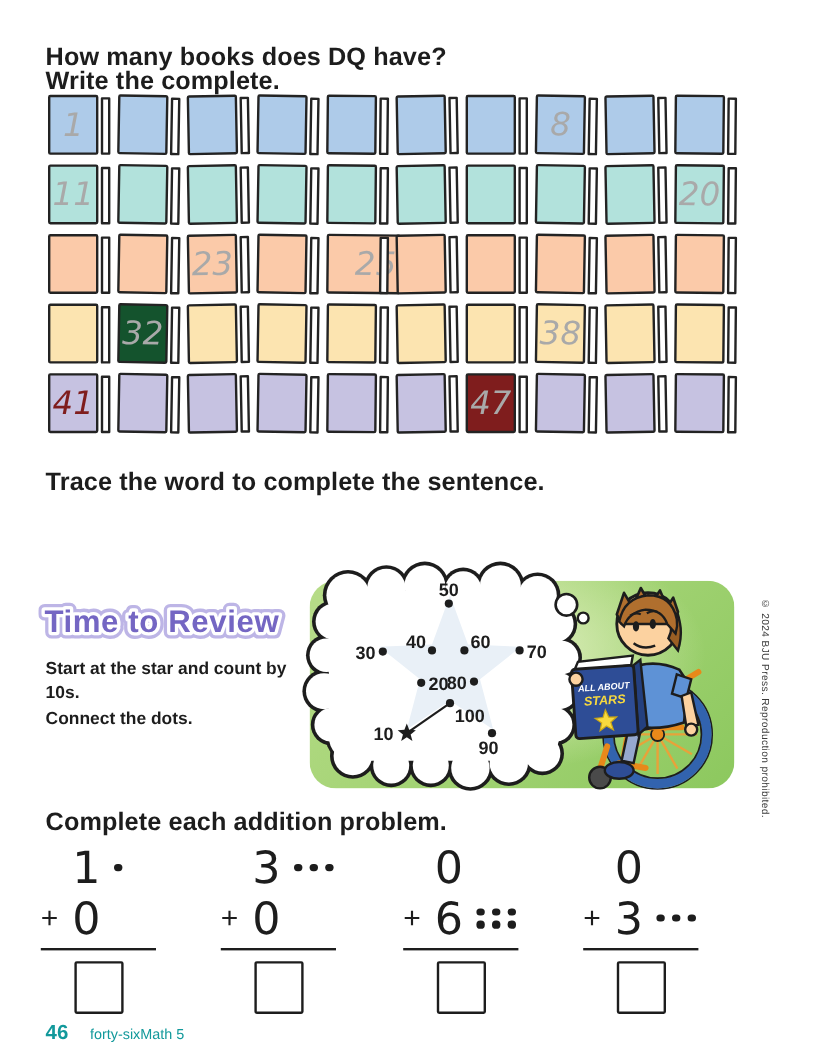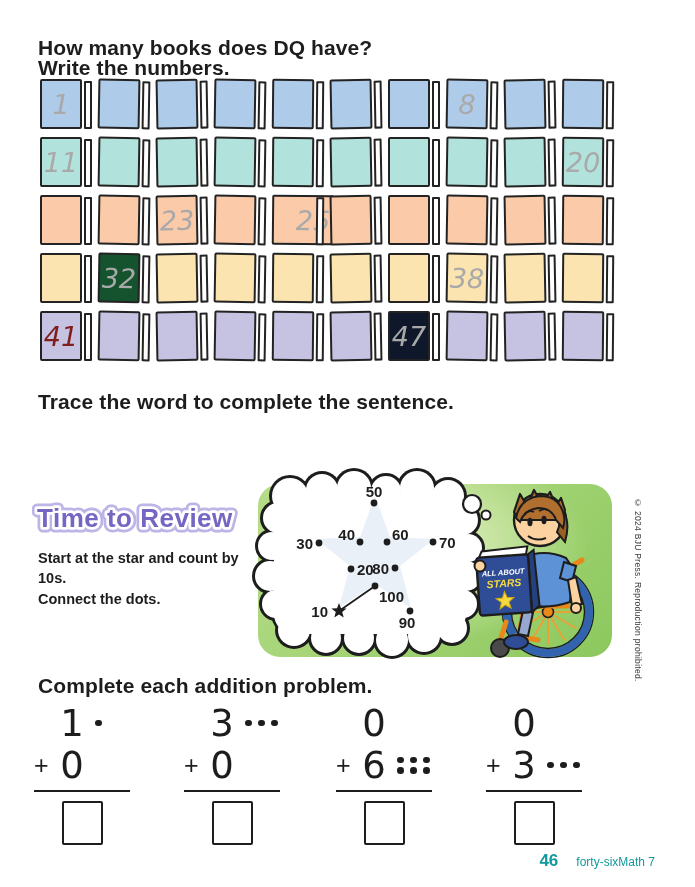--- a/index.html
+++ b/index.html
@@ -55,32 +55,32 @@
   .pnum{width:32px;text-align:center;font-family:"DejaVu Sans",sans-serif;font-size:37px;
         line-height:1;flex:0 0 32px;}
   .pdots{display:grid;grid-template-columns:repeat(3,10px);grid-gap:4px 3px;margin-left:7px;}
   .pdots.one{grid-template-columns:repeat(1,10px);}
   .dot{width:6.5px;height:6.5px;border-radius:50%;background:#1d1d1d;}
   .rule{border-top:2.6px solid #1d1d1d;margin-top:4px;width:100%;}
   .ansbox{width:37px;height:40px;border:2.6px solid #1d1d1d;border-radius:2px;margin:9px auto 0;}
 
   
   .footer{position:absolute;left:38px;right:40px;top:851px;display:flex;
-          justify-content:flex-end;align-items:baseline;}
+          justify-content:flex-start;align-items:baseline;}
   .footer .num{font-weight:700;font-size:17px;margin-right:18px;}
   .footer .left{display:flex;align-items:baseline;}
   .footer span{font-size:12px;}
 </style>
 </head>
 <body>
 
 <div class="page">
 
   <div class="h-line" style="top:36px;">How many books does DQ have?</div>
-  <div class="h-line" style="top:56px;">Write the numbers.</div>
+  <div class="h-line" style="top:56px;">Write the complete.</div>
 
   <div class="grid">
       <div class="book-row">
         <div class="book">
           <div class="cover" style="background: rgb(174, 203, 233);">
             <div class="book-num" style="color: rgb(169, 169, 169);">1</div>
           </div>
           <div class="pages"></div>
         </div>
         <div class="book">
@@ -281,21 +281,21 @@
         </div>
         <div class="book">
           <div class="cover" style="background: rgb(198, 194, 225);"></div>
           <div class="pages"></div>
         </div>
         <div class="book">
           <div class="cover" style="background: rgb(198, 194, 225);"></div>
           <div class="pages"></div>
         </div>
         <div class="book">
-          <div class="cover" style="background: #0f172a;">
+          <div class="cover" style="background: #7f1d1d;">
             <div class="book-num" style="color: rgb(169, 169, 169);">47</div>
           </div>
           <div class="pages"></div>
         </div>
         <div class="book">
           <div class="cover" style="background: rgb(198, 194, 225);"></div>
           <div class="pages"></div>
         </div>
         <div class="book">
           <div class="cover" style="background: rgb(198, 194, 225);"></div>
@@ -549,15 +549,15 @@
         <div class="rule"></div>
         <div class="ansbox"></div>
       </div>
     </div>
 
   <div class="footer" style="color: rgb(18, 153, 155);">
     <div class="left">
       <span class="num">46</span>
       <span>forty-six</span>
     </div>
-    <span>Math 7</span>
+    <span>Math 5</span>
   </div>
 </div>
 
 </body></html>

